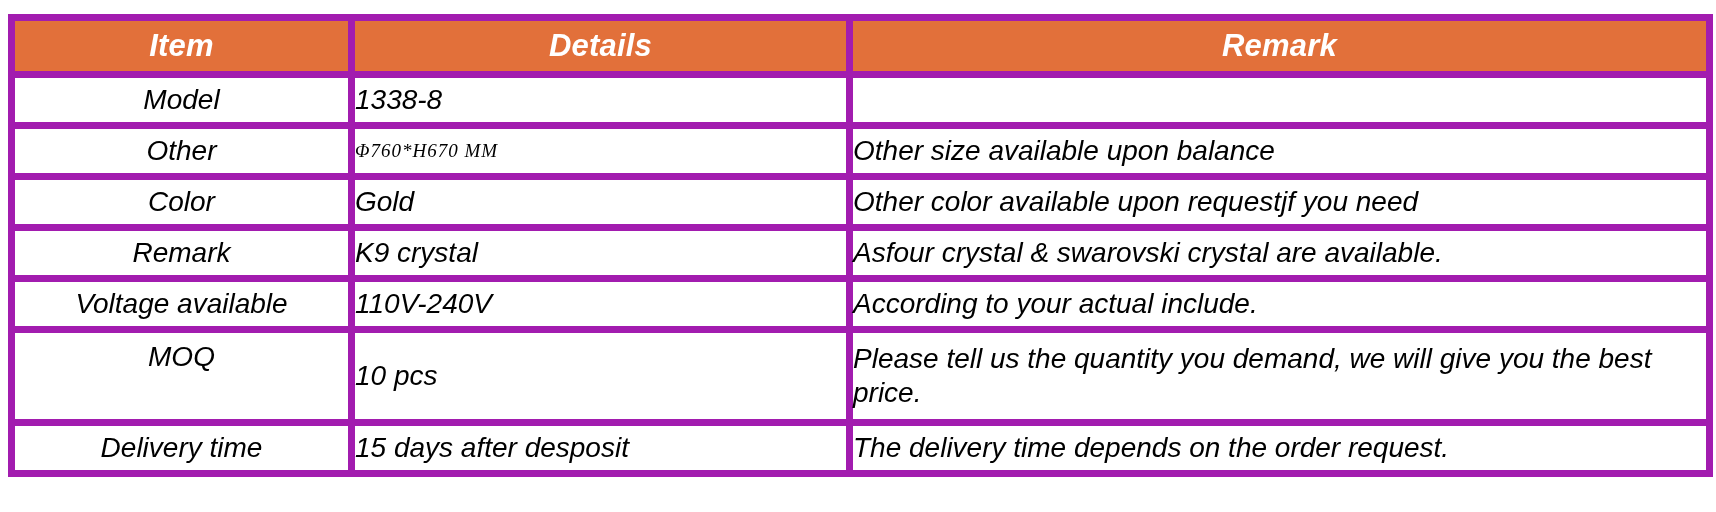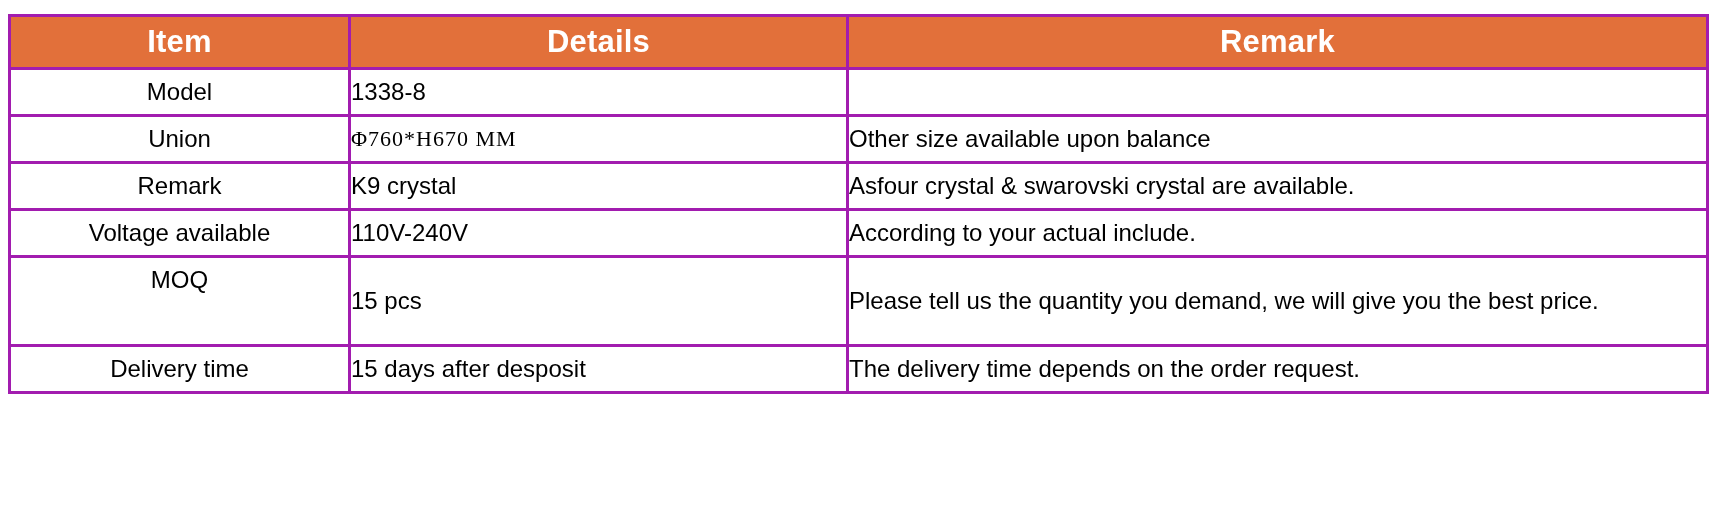--- a/index.html
+++ b/index.html
@@ -26,51 +26,52 @@
     width: 1698px;
     border-collapse: collapse;
     table-layout: fixed;
     background: #ffffff;
   }
   table.spec col.c-item    { width: 340px; }
   table.spec col.c-details { width: 498px; }
   table.spec col.c-remark  { width: 860px; }
 
   table.spec th, table.spec td {
-    border: 3px solid #a21caf;
+    border: 7px solid #a21caf;
     padding: 0;
     vertical-align: middle;
+    font-style: italic;
   }
   thead th {
     background: #E2703A;
     color: #ffffff;
     font-size: 31px;
     font-weight: bold;
     text-align: center;
     height: 50px;
     letter-spacing: 0.2px;
   }
   td {
-    font-size: 24px;
+    font-size: 28px;
     color: #000000;
     height: 44px;
   }
   td.item-cell {
     text-align: center;
     padding: 0 6px;
   }
   td.val-cell {
     text-align: left;
     padding: 3px 0 3px 9px;
     line-height: 1.2;
     margin-top: 8px;
   }
   td.val-cell.serif {
     font-family: "Liberation Serif", serif;
-    font-size: 22px;
+    font-size: 19px;
     letter-spacing: 1px;
   }
   td.tall {
     height: 78px;
     vertical-align: top;
     padding-top: 7px;
   }
   td.tall.item-cell {
     vertical-align: top;
     padding-top: 8px;
@@ -93,37 +94,42 @@
         <th>Remark</th>
       </tr>
     </thead>
     <tbody>
       <tr>
         <td class="item-cell">Model</td>
         <td class="val-cell">1338-8</td>
         <td class="val-cell"></td>
       </tr>
       <tr>
-        <td class="item-cell">Union</td>
+        <td class="item-cell">Other</td>
         <td class="val-cell serif">Φ760*H670  MM</td>
         <td class="val-cell">Other size available upon balance</td>
+      </tr>
+      <tr>
+        <td class="item-cell">Color</td>
+        <td class="val-cell">Gold</td>
+        <td class="val-cell">Other color available upon requestjf you need</td>
       </tr>
       <tr>
         <td class="item-cell">Remark</td>
         <td class="val-cell">K9 crystal</td>
         <td class="val-cell">Asfour crystal &amp; swarovski crystal are available.</td>
       </tr>
       <tr>
         <td class="item-cell">Voltage available</td>
         <td class="val-cell">110V-240V</td>
         <td class="val-cell">According to your actual include.</td>
       </tr>
       <tr>
         <td class="item-cell tall">MOQ</td>
-        <td class="val-cell tall">15 pcs</td>
+        <td class="val-cell tall">10 pcs</td>
         <td class="val-cell tall">Please tell us the quantity you demand, we will give you the best price.</td>
       </tr>
       <tr>
         <td class="item-cell">Delivery time</td>
         <td class="val-cell">15 days after desposit</td>
         <td class="val-cell">The delivery time depends on the order request.</td>
       </tr>
     </tbody>
   </table>
 </div>

